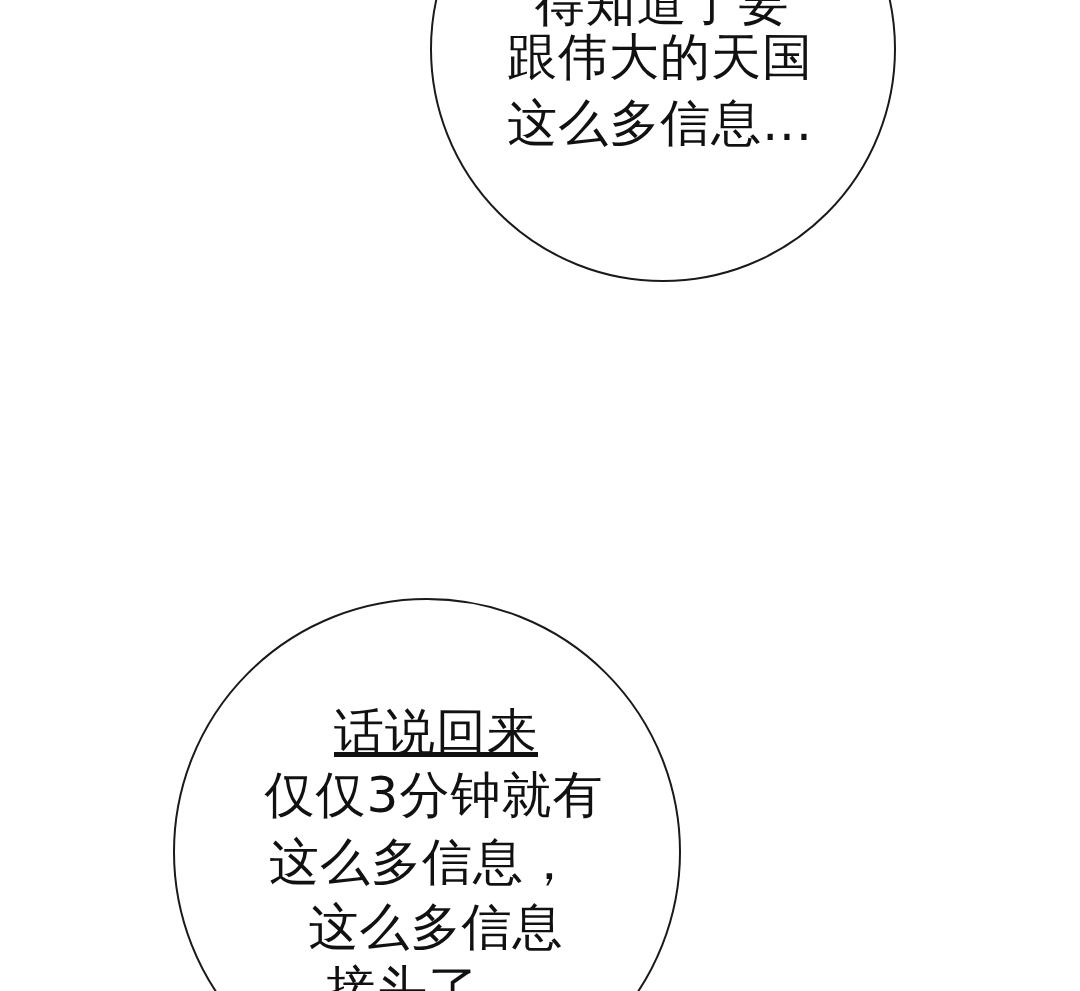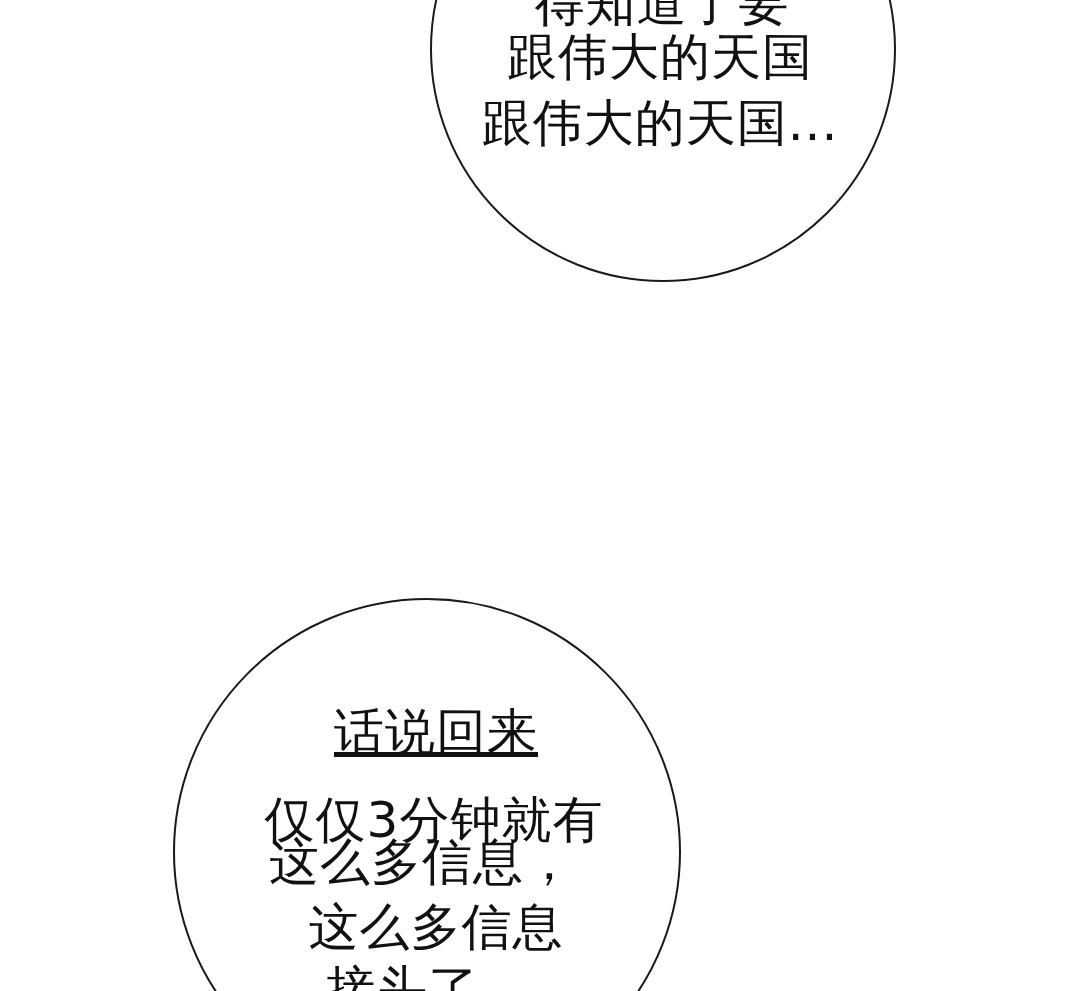--- a/index.html
+++ b/index.html
@@ -43,31 +43,31 @@
       color: #111111;
       text-align: center;
       transform: translateX(-50%);
     }
     
     .t0 { left: 662px; top: -22px; }
     .t1 { left: 660px; top: 32px; text-align: center; }
     .t2 { left: 660px; top: 98px; }
     
     .b0 { left: 436px; top: 707px; text-decoration: underline; }
-    .b1 { left: 434px; top: 770px; margin-top: 25px; }
+    .b1 { left: 434px; top: 770px; }
     .b2 { left: 422px; top: 837px; }
     .b3 { left: 436px; top: 902px; }
     .b4 { left: 428px; top: 964px; }
   </style>
 </head>
 <body>
 
 <div class="bubble bubble-top"></div>
 <div class="line t0">得知道了要</div>
 <div class="line t1">跟伟大的天国</div>
-<div class="line t2">跟伟大的天国...</div>
+<div class="line t2">这么多信息...</div>
 
 <div class="bubble bubble-bottom"></div>
 <div class="line b0">话说回来</div>
 <div class="line b1">仅仅3分钟就有</div>
 <div class="line b2">这么多信息，</div>
 <div class="line b3">这么多信息</div>
 <div class="line b4">接头了...</div>
 
 </body></html>

